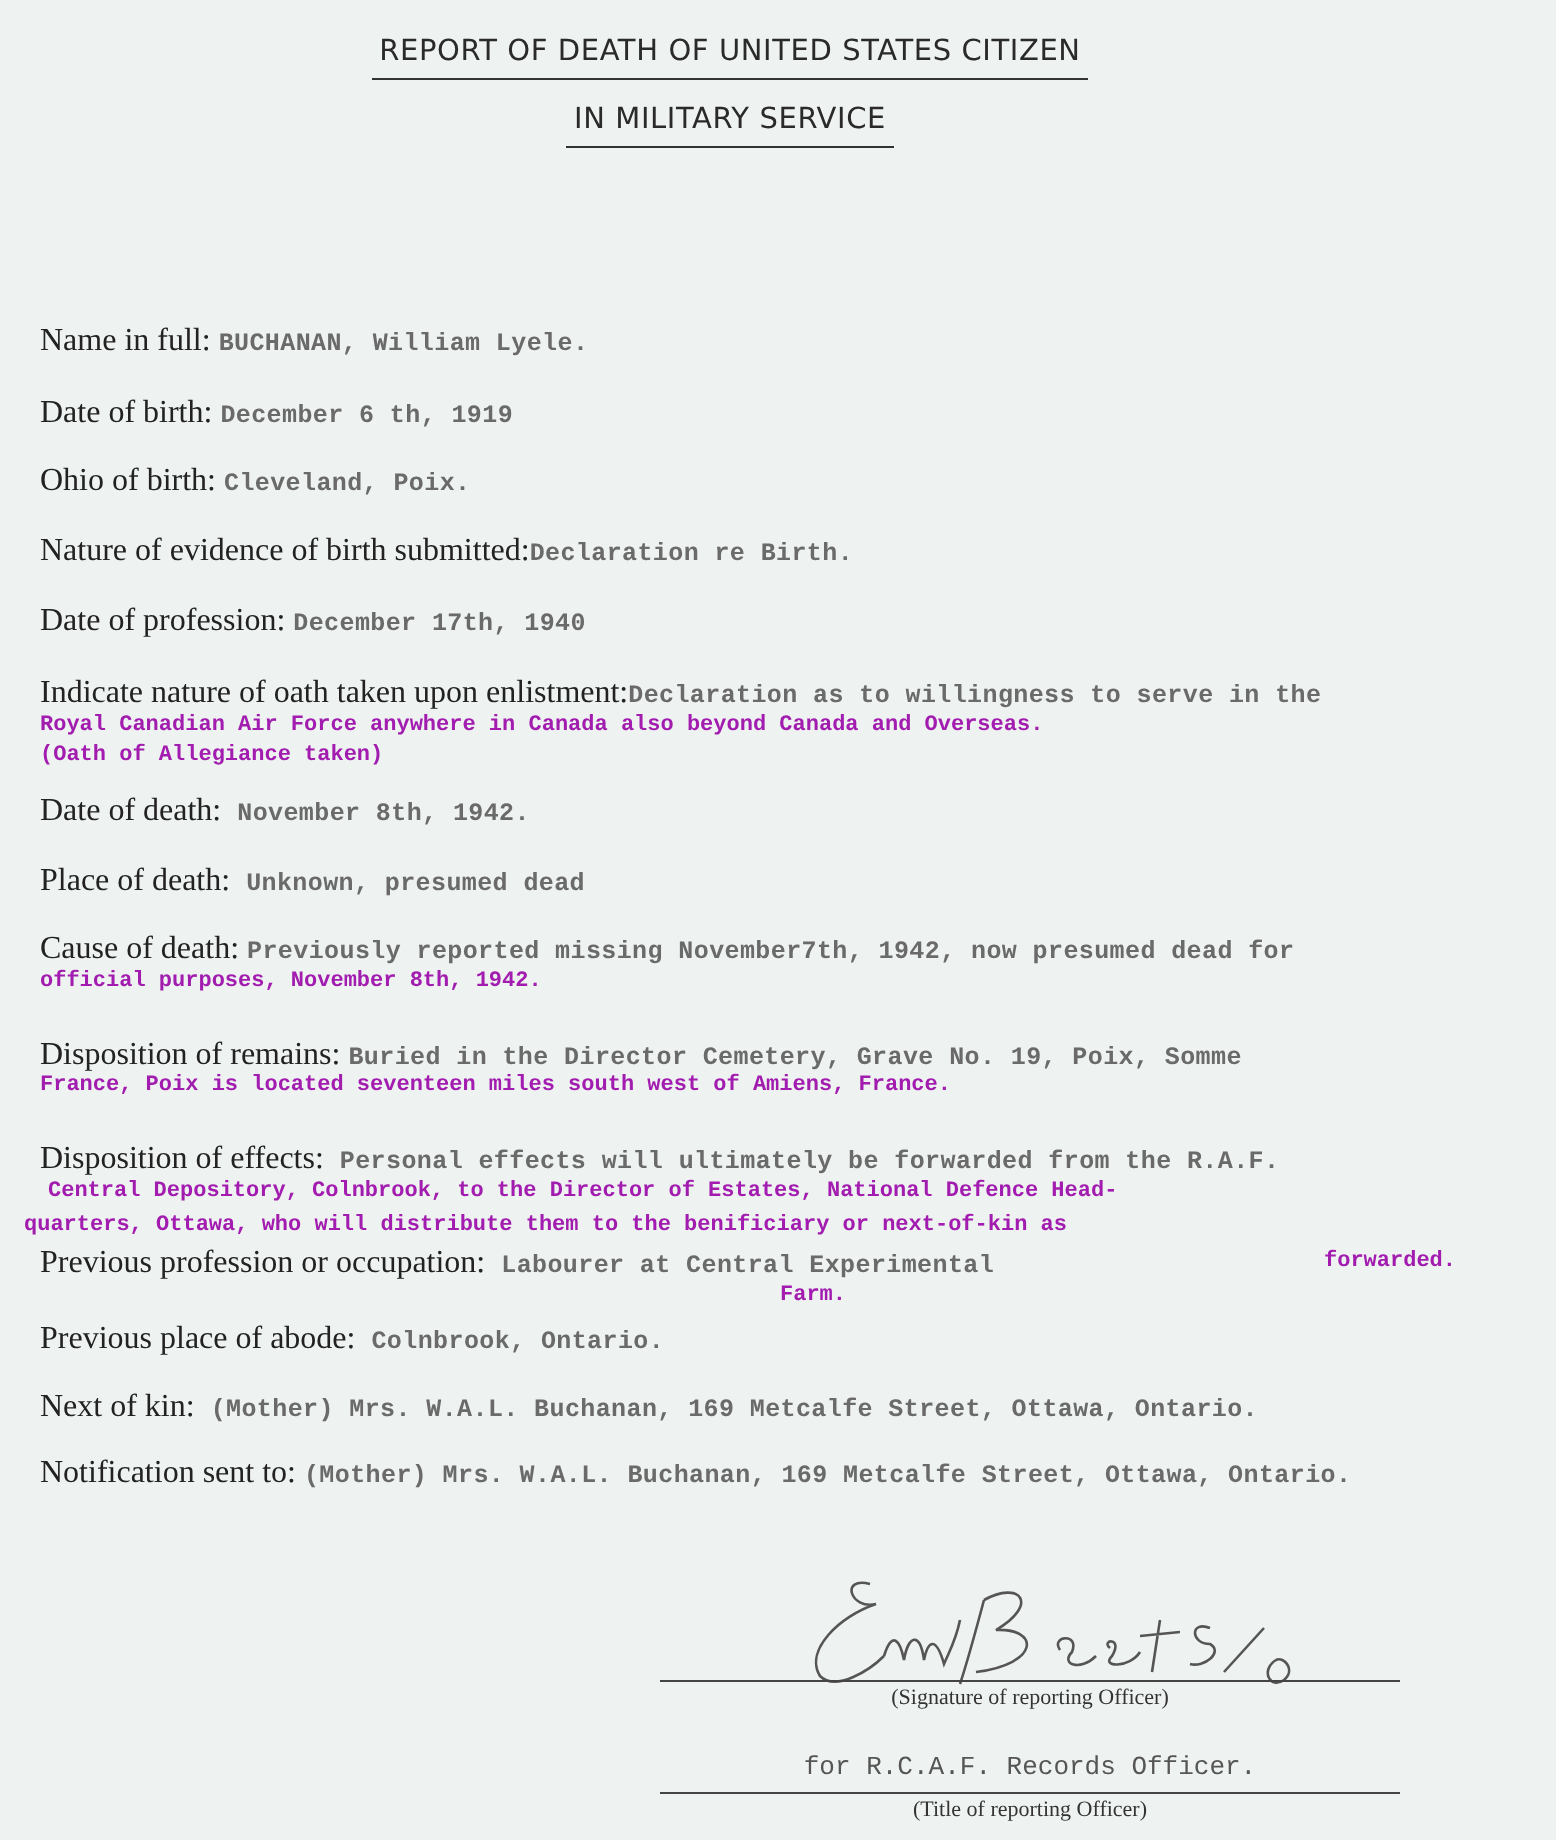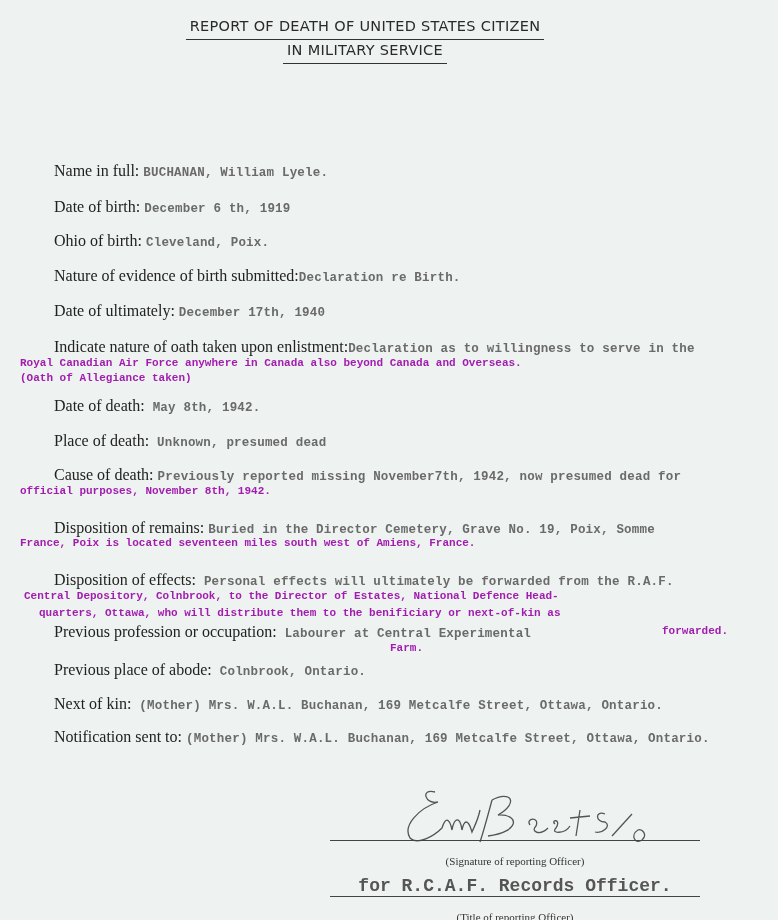--- a/index.html
+++ b/index.html
@@ -10,67 +10,67 @@
     font-family: "Liberation Serif", serif;
     color: #1e1e1e;
   }
   .title {
     position: absolute; left: 0; width: 730px; text-align: center;
     font-family: "DejaVu Sans", sans-serif; font-size: 14.5px;
     letter-spacing: 0.3px; color: #2a2a2a;
   }
   .title span { border-bottom: 1.5px solid #333; padding: 0 4px 5px; }
   .t1 { top: 18px; left: 0; width: 730px; }
-  .t2 { top: 42px; left: 0; width: 730px; }
-  .row { position: absolute; left: 20px; right: 4px; font-size: 16px; line-height: 15px; margin-left: 34px; }
+  .t2 { top: 52px; left: 0; width: 730px; }
+  .row { position: absolute; left: 20px; right: 4px; font-size: 16px; line-height: 15px; }
   .lbl { color: #222; }
   .val {
     font-family: "Liberation Mono", monospace; font-size: 12.5px; font-weight: bold;
     color: #6a6a6a; letter-spacing: 0.2px;
   }
   .cont {
     position: absolute; left: 20px; right: 4px;
     font-family: "Liberation Mono", monospace; font-size: 11px; font-weight: bold;
     color: #a21caf; line-height: 15px; white-space: pre;
   }
   .sigline { position: absolute; left: 330px; width: 370px; border-top: 1px solid #444; }
   .caption { position: absolute; left: 330px; width: 370px; text-align: center;
-    font-size: 11px; color: #333; margin-top: 12px; }
+    font-size: 11px; color: #333; }
   .sig { position: absolute; left: 380px; top: 780px; width: 300px; height: 70px; }
   .officer { position: absolute; left: 330px; width: 370px; text-align: center;
-    font-family: "Liberation Mono", monospace; font-weight: bold; font-size: 18px; color: #555; }
+    font-family: "Liberation Mono", monospace; font-weight: normal; font-size: 13px; color: #555; }
 </style>
 </head>
 <body>
 
 <div class="title t1"><span>REPORT OF DEATH OF UNITED STATES CITIZEN</span></div>
 <div class="title t2"><span>IN MILITARY SERVICE</span></div>
 
 <div class="row" style="top:163px"><span class="lbl">Name in full:</span> <span class="val">BUCHANAN, William Lyele.</span></div>
 <div class="row" style="top:199px"><span class="lbl">Date of birth:</span> <span class="val">December 6 th, 1919</span></div>
 <div class="row" style="top:233px"><span class="lbl">Ohio of birth:</span> <span class="val">Cleveland, Poix.</span></div>
 <div class="row" style="top:268px"><span class="lbl">Nature of evidence of birth submitted:</span><span class="val">Declaration re Birth.</span></div>
-<div class="row" style="top:303px"><span class="lbl">Date of ultimately:</span> <span class="val">December 17th, 1940</span></div>
+<div class="row" style="top:303px"><span class="lbl">Date of profession:</span> <span class="val">December 17th, 1940</span></div>
 
 <div class="row" style="top:339px"><span class="lbl">Indicate nature of oath taken upon enlistment:</span><span class="val">Declaration as to willingness to serve in the</span></div>
 <div class="cont" style="top:356px">Royal Canadian Air Force anywhere in Canada also beyond Canada and Overseas.</div>
 <div class="cont" style="top:371px">(Oath of Allegiance taken)</div>
 
-<div class="row" style="top:398px"><span class="lbl">Date of death:</span>&nbsp;&nbsp;<span class="val">May 8th, 1942.</span></div>
+<div class="row" style="top:398px"><span class="lbl">Date of death:</span>&nbsp;&nbsp;<span class="val">November 8th, 1942.</span></div>
 <div class="row" style="top:433px"><span class="lbl">Place of death:</span>&nbsp;&nbsp;<span class="val">Unknown, presumed dead</span></div>
 
 <div class="row" style="top:467px"><span class="lbl">Cause of death:</span> <span class="val">Previously reported missing November7th, 1942, now presumed dead for</span></div>
 <div class="cont" style="top:484px">official purposes, November 8th, 1942.</div>
 
 <div class="row" style="top:520px"><span class="lbl">Disposition of remains:</span> <span class="val">Buried in the Director Cemetery, Grave No. 19, Poix, Somme</span></div>
 <div class="cont" style="top:536px">France, Poix is located seventeen miles south west of Amiens, France.</div>
 
 <div class="row" style="top:572px"><span class="lbl">Disposition of effects:</span>&nbsp;&nbsp;<span class="val">Personal effects will ultimately be forwarded from the R.A.F.</span></div>
 <div class="cont" style="top:589px; left:24px">Central Depository, Colnbrook, to the Director of Estates, National Defence Head-</div>
-<div class="cont" style="top:606px; left:39px">quarters, Ottawa, who will distribute them to the benificiary or next-of-kin as</div>
+<div class="cont" style="top:606px; left:12px">quarters, Ottawa, who will distribute them to the benificiary or next-of-kin as</div>
 <div class="cont" style="top:624px; left:662px">forwarded.</div>
 
 <div class="row" style="top:624px"><span class="lbl">Previous profession or occupation:</span>&nbsp;&nbsp;<span class="val">Labourer at Central Experimental</span></div>
 <div class="cont" style="top:641px; left:390px">Farm.</div>
 
 <div class="row" style="top:662px"><span class="lbl">Previous place of abode:</span>&nbsp;&nbsp;<span class="val">Colnbrook, Ontario.</span></div>
 <div class="row" style="top:696px"><span class="lbl">Next of kin:</span>&nbsp;&nbsp;<span class="val">(Mother) Mrs. W.A.L. Buchanan, 169 Metcalfe Street, Ottawa, Ontario.</span></div>
 <div class="row" style="top:729px"><span class="lbl">Notification sent to:</span> <span class="val">(Mother) Mrs. W.A.L. Buchanan, 169 Metcalfe Street, Ottawa, Ontario.</span></div>
 
 <svg class="sig" viewBox="0 0 300 70">

